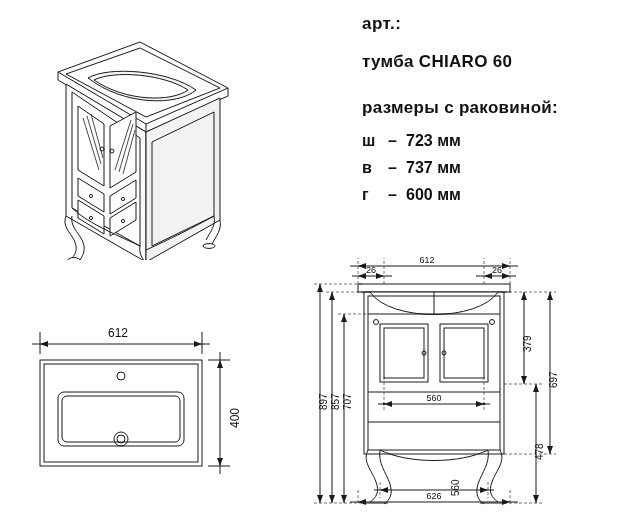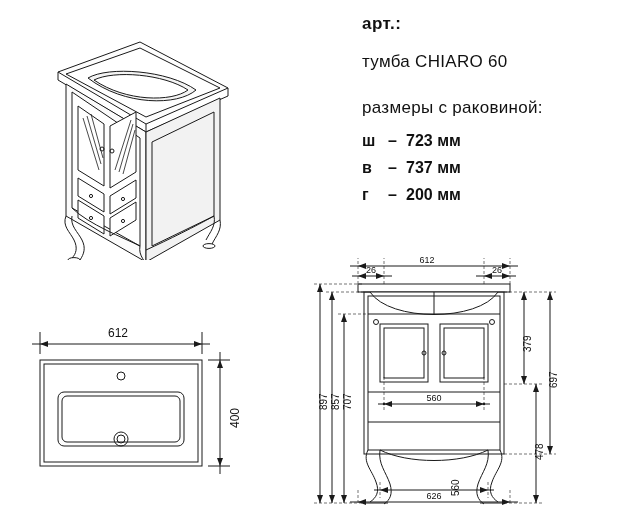--- a/index.html
+++ b/index.html
@@ -28,27 +28,27 @@
     width: 270px;
   }
   .spec-art {
     font-size: 17px;
     font-weight: bold;
     letter-spacing: 0.5px;
     margin-bottom: 18px;
   }
   .spec-title {
     font-size: 17px;
-    font-weight: normal;
+    font-weight: bold;
     letter-spacing: 0.3px;
     margin-bottom: 26px;
   }
   .spec-dims-label {
     font-size: 17px;
-    font-weight: normal;
+    font-weight: bold;
     letter-spacing: 0.3px;
     margin-bottom: 14px;
   }
   .dim-row {
     font-size: 16px;
     font-weight: bold;
     margin-bottom: 9px;
     display: flex;
   }
   .dim-key {
@@ -96,21 +96,21 @@
       <span class="dim-val">723 мм</span>
     </div>
     <div class="dim-row">
       <span class="dim-key">в</span>
       <span class="dim-dash">–</span>
       <span class="dim-val">737 мм</span>
     </div>
     <div class="dim-row">
       <span class="dim-key">г</span>
       <span class="dim-dash">–</span>
-      <span class="dim-val">200 мм</span>
+      <span class="dim-val">600 мм</span>
     </div>
   </div>
 
   <div id="persp-view">
     <svg width="320" height="240" viewBox="0 0 320 240">
       <g fill="none" stroke="#1a1a1a" stroke-width="1" stroke-linejoin="round">
 
         <polygon points="30,52 112,22 200,68 118,104" fill="#fdfdfd"></polygon>
         <polygon points="38,54 112,28 192,68 118,97" fill="#ffffff"></polygon>
 

